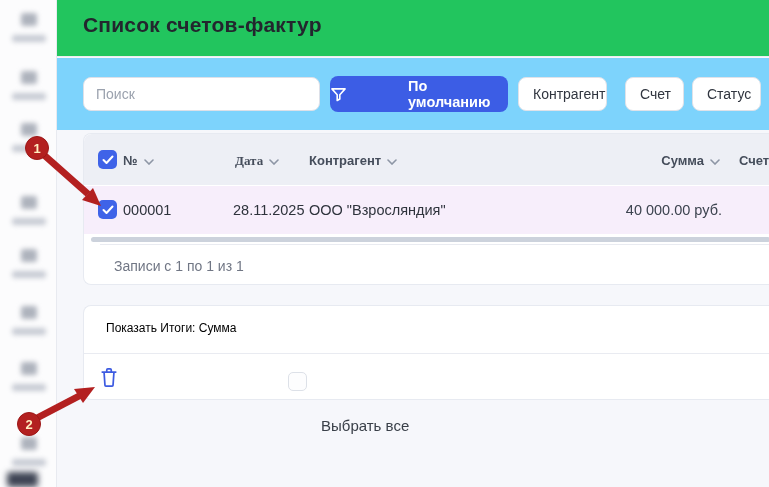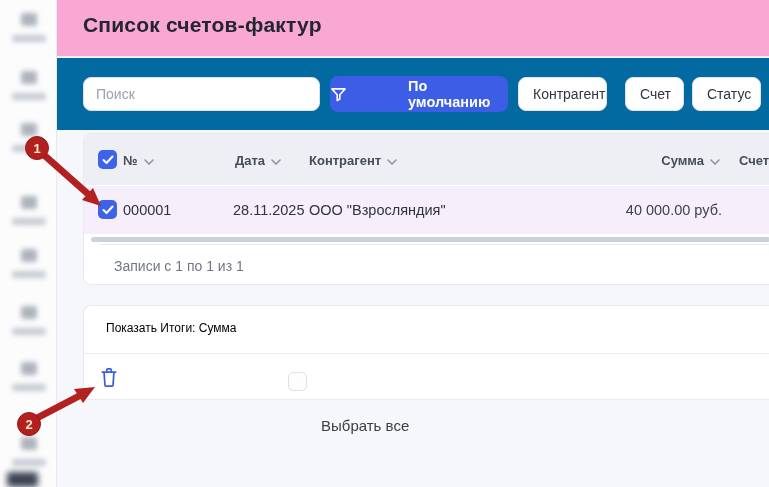--- a/index.html
+++ b/index.html
@@ -7,23 +7,23 @@
   body { font-family:"Liberation Sans", sans-serif; background:#f6f7fb; overflow:hidden; position:relative; }
 
   
   .sidebar { position:absolute; left:0; top:0; width:57px; height:487px; background:#fcfcfd; border-right:1px solid #e8eaf0; z-index:1; }
   .nav-blob { position:absolute; left:0; width:57px; filter:blur(2.5px); }
   .nav-blob .ic { width:16px; height:13px; background:#aeb3bd; border-radius:3px; margin:0 auto; }
   .nav-blob .lb { width:34px; height:7px; background:#c6cad3; border-radius:3px; margin:9px auto 0; }
   .bottom-blob { position:absolute; left:7px; top:472px; width:31px; height:15px; background:#3e4454; filter:blur(3px); border-radius:3px; }
 
   
-  .titlebar { position:absolute; left:57px; top:0; width:712px; height:57px; background:#f9a8d4; border-bottom:1px solid #ebedf3; z-index:2; }
+  .titlebar { position:absolute; left:57px; top:0; width:712px; height:57px; background:#22c55e; border-bottom:1px solid #ebedf3; z-index:2; }
   .page-title { position:absolute; left:26px; top:13px; font-size:21px; font-weight:600; color:#23262e; letter-spacing:.2px; }
-  .toolbar-strip { position:absolute; left:57px; top:58px; width:712px; height:72px; background:#0369a1; z-index:2; }
+  .toolbar-strip { position:absolute; left:57px; top:58px; width:712px; height:72px; background:#7dd3fc; z-index:2; }
 
   .search-input { position:absolute; left:26px; top:19px; width:237px; height:34px; border:1px solid #dde0e8; border-radius:8px; padding:0 12px; font-size:14px; color:#2e333c; background:#fff; outline:none; font-family:inherit; }
   .search-input::placeholder { color:#9ba2ae; }
 
   .chip { position:absolute; left:273px; top:18px; height:36px; width:178px; background:#3c5de5; border-radius:8px; display:flex; align-items:center; color:#fff; font-size:14.5px; font-weight:600; cursor:pointer;gap:24px; }
   .chip .funnel-wrap { width:37px; display:flex; justify-content:center; align-items:center; }
   .chip .chip-divider { width:1px; height:36px; background:rgba(255,255,255,.35); }
   .chip .chip-label { margin-left:13px; }
   .chip .chip-x { margin-left:9px; font-size:16px; font-weight:400; cursor:pointer; line-height:1; padding-bottom:2px; }
 
@@ -33,21 +33,21 @@
   .fbtn.b3 { left:635px; width:69px; }
 
   
   .table-card { position:absolute; left:83px; top:133px; width:686px; height:152px; background:#fff; border:1px solid #e7eaf1; border-right:none; border-radius:8px 0 0 8px; z-index:2; }
   .thead { position:absolute; left:0; top:0; width:100%; height:51px; background:#edeff5; border-radius:8px 0 0 0; }
   .trow  { position:absolute; left:0; top:52px; width:100%; height:48px; background:#f7eefb; cursor:pointer; }
   .cb { position:absolute; width:19px; height:19px; border-radius:5px; background:#3f63e8; display:flex; align-items:center; justify-content:center; cursor:pointer; }
   .thead .cb { left:14px; top:16px; }
   .trow  .cb { left:14px; top:14px; }
   .th { position:absolute; font-size:13px; font-weight:600; color:#454d5b; top:19px; display:flex; align-items:center; gap:6px; cursor:pointer; }
-  .th-num { left:39px; } .th-date { left:151px; } .th-cp { left:225px; }
+  .th-num { left:39px; } .th-date { left:151px;font-family:Liberation Serif, serif; } .th-cp { left:225px; }
   .th-sum { right:49px;text-align:center; } .th-acc { left:655px; cursor:default; }
   .chev { display:inline-block; margin-top:2px; }
   .td { position:absolute; font-size:14.5px; color:#2e333c; top:16px; }
   .td-num { left:39px; } .td-date { left:149px; } .td-cp { left:225px; }
   .td-sum { right:47px; color:#3c434f; }
   .hscrollbar { position:absolute; left:7px; top:103px; width:679px; height:5px; background:#ccd2dc; border-radius:3px; cursor:pointer; }
   .pagination { position:absolute; left:16px; top:110px; width:100%; height:42px; border-top:1px solid #e9ebf1; border-radius:0 0 0 8px;text-decoration:underline; }
   .pagination span { position:absolute; left:14px; top:13px; font-size:14px; color:#70 ;color:#707684; }
 
   

